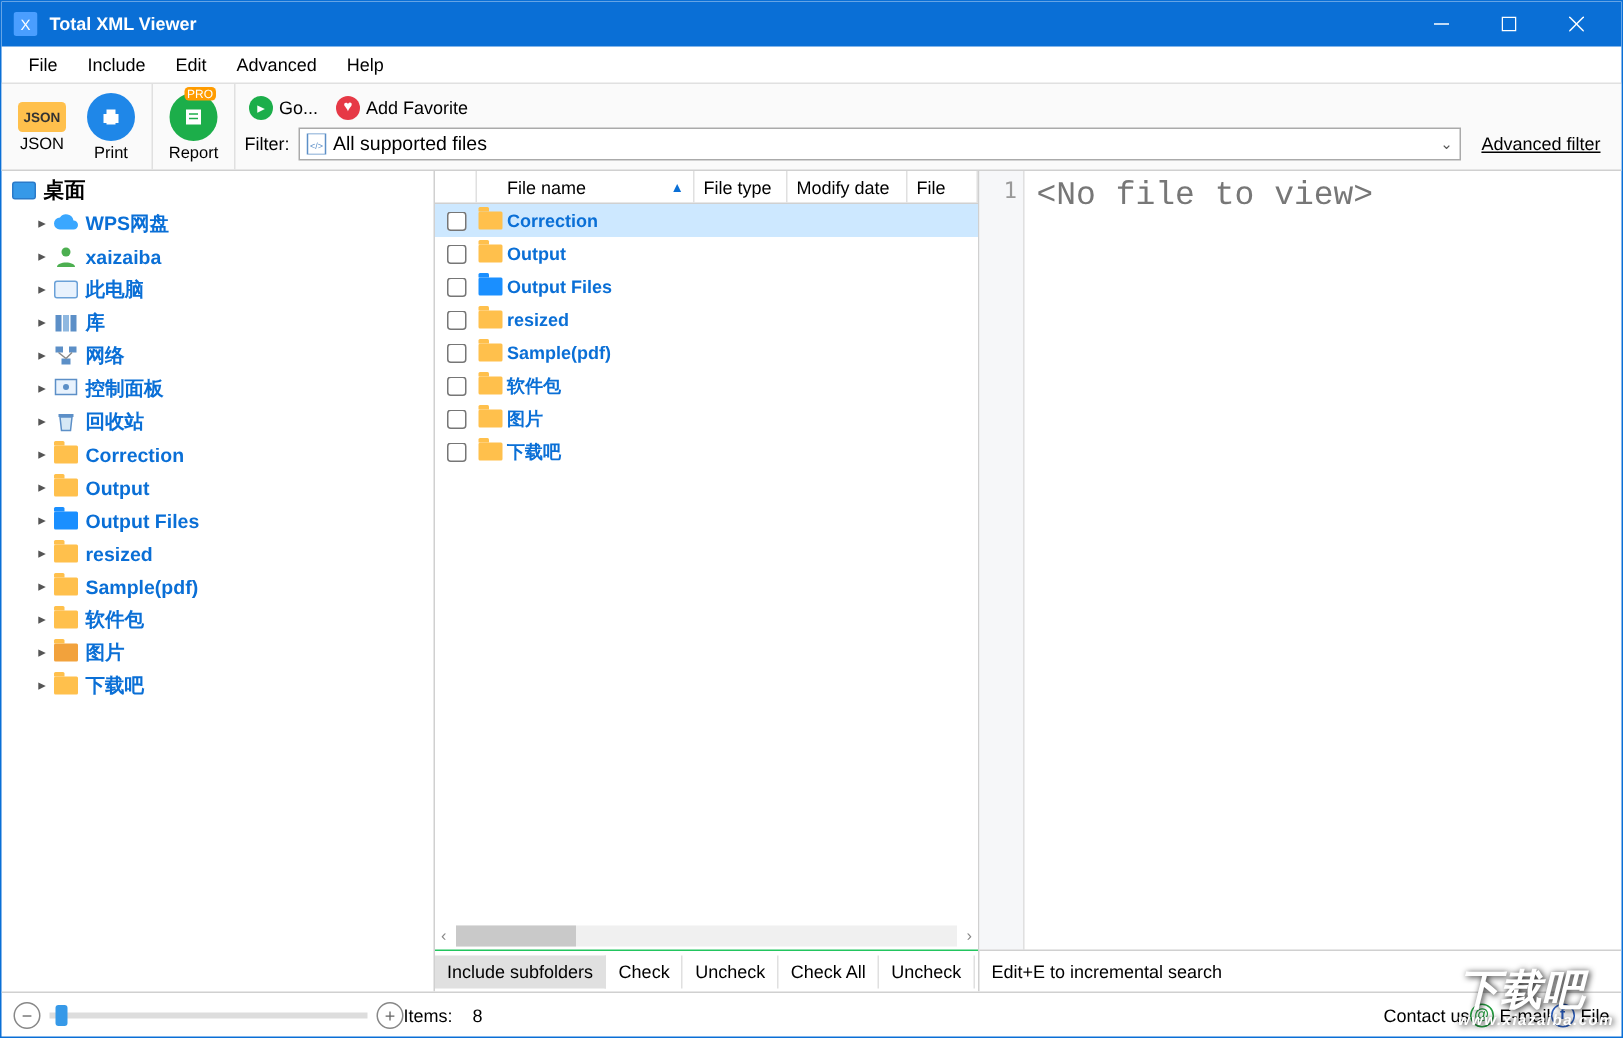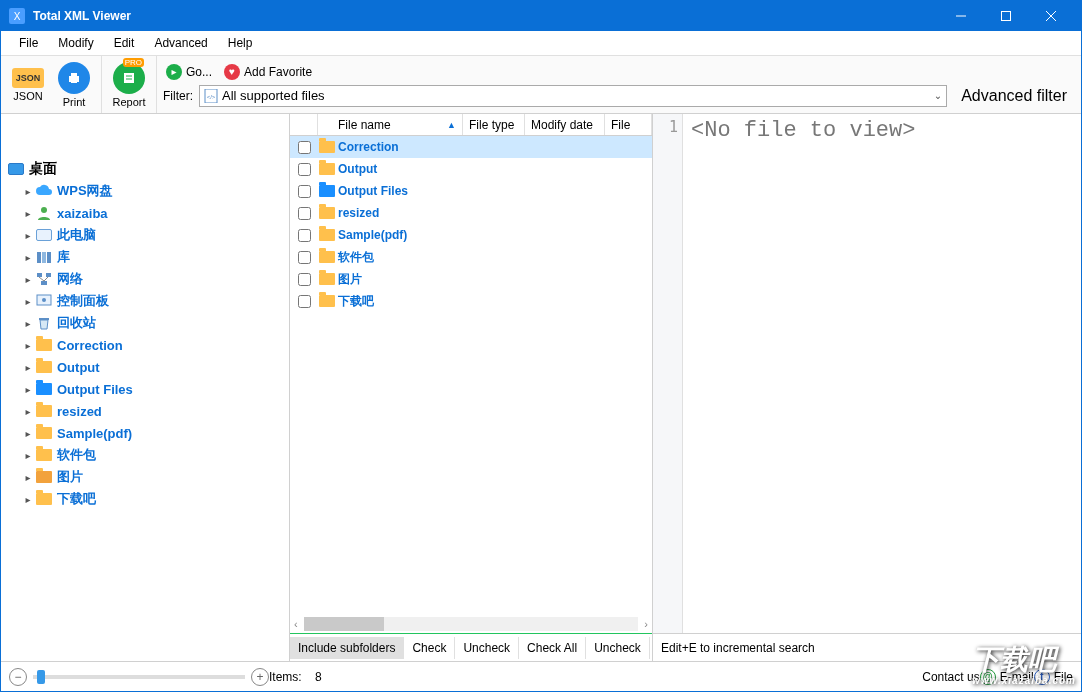--- a/index.html
+++ b/index.html
@@ -20,29 +20,29 @@
 .pro-badge { position: absolute; top: 0; right: 8px; background: #ff9c00; color: #fff; font-size: 8px; padding: 0 2px; border-radius: 3px; }
 .small-btns { display: flex; flex-direction: column; padding: 4px 6px; }
 .small-btn-row { display: flex; gap: 6px; margin-bottom: 4px; }
 .small-btn { display: flex; align-items: center; gap: 4px; font-size: 12px; cursor: pointer; padding: 1px 3px; }
 .small-circ { width:16px; height:16px; border-radius:50%; display:inline-flex; align-items:center; justify-content:center; color:#fff; font-size:10px; }
 .filter-row { display: flex; align-items: center; gap: 6px; flex: 1; }
 .filter-row .lbl { font-size: 12px; }
 .filter-select { flex: 1; height: 22px; border: 1px solid #aaa; background: #fff; display: flex; align-items: center; padding: 0 4px; cursor: pointer; }
 .filter-select .xml-icon { width:14px; height:14px; margin-right:4px; display:inline-flex; }
 .filter-select .caret { margin-left:auto; font-size:10px; color:#555; }
-.adv-filter { font-size: 16px; padding: 0 8px; cursor: pointer; }
+.adv-filter { font-size: 12px; padding: 0 8px; cursor: pointer; text-decoration: underline; }
 .main { flex: 1; display: flex; overflow: hidden; }
 .tree-pane { width: 289px; border-right: 1px solid #d0d0d0; overflow-y: auto; padding: 2px 0; }
 .tree-item { display: flex; align-items: center; height: 22px; padding: 0 4px; cursor: pointer; white-space: nowrap; }
 .tree-item .arrow { width: 14px; font-size: 10px; color: #555; text-align: center; }
 .tree-item .icon { width: 18px; height: 16px; margin-right: 4px; display: inline-flex; align-items: center; justify-content: center; }
 .tree-item.root .label { font-weight: bold; font-size: 14px; color: #000; }
 .tree-item .label { color: #0a6fd6; font-weight: 600; font-size: 13px; }
-.tree-item.root { padding-left: 6px; margin-top: 42px; }
+.tree-item.root { padding-left: 6px; }
 .tree-item.level1 { padding-left: 20px; }
 .folder-ico { width: 16px; height: 12px; background: #ffc04c; border-radius: 1px; position: relative; }
 .folder-ico::before { content:""; position:absolute; top:-3px; left:0; width:7px; height:3px; background:#ffc04c; border-radius:1px 1px 0 0;}
 .folder-ico.blue { background: #1a8fff; }
 .folder-ico.blue::before { background: #1a8fff; }
 .monitor-ico { width:16px; height:12px; border:1px solid #6aa1d8; background:#e8f2fd; border-radius:2px; position:relative; }
 .center-pane { flex: 1; border-right: 1px solid #d0d0d0; display: flex; flex-direction: column; }
 .list-header { height: 22px; display: flex; border-bottom: 1px solid #d0d0d0; background: #fff; }
 .col { border-right: 1px solid #e0e0e0; padding: 3px 6px; font-size: 12px; display:flex; align-items:center; }
 .col.chk-col { width: 28px; }
@@ -109,21 +109,21 @@
         <svg width="10" height="10">
           <line x1="0" y1="0" x2="10" y2="10" stroke="#fff" stroke-width="1"></line>
           <line x1="10" y1="0" x2="0" y2="10" stroke="#fff" stroke-width="1"></line>
         </svg>
       </div>
   </div>
 </div>
 
 <div class="menubar">
   <span class="menu-item">File</span>
-  <span class="menu-item">Modify</span>
+  <span class="menu-item">Include</span>
   <span class="menu-item">Edit</span>
   <span class="menu-item">Advanced</span>
   <span class="menu-item">Help</span>
 </div>
 
 <div class="toolbar">
   <div class="tool-group">
     <div class="tool-btn">
       <span class="json-icon">JSON</span>
       <span class="lbl">JSON</span>

